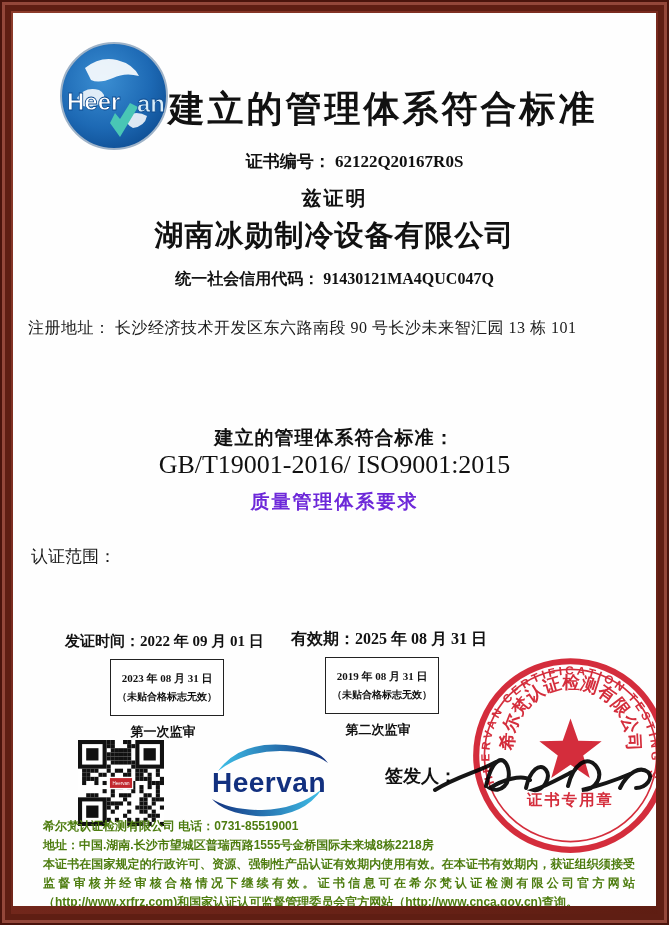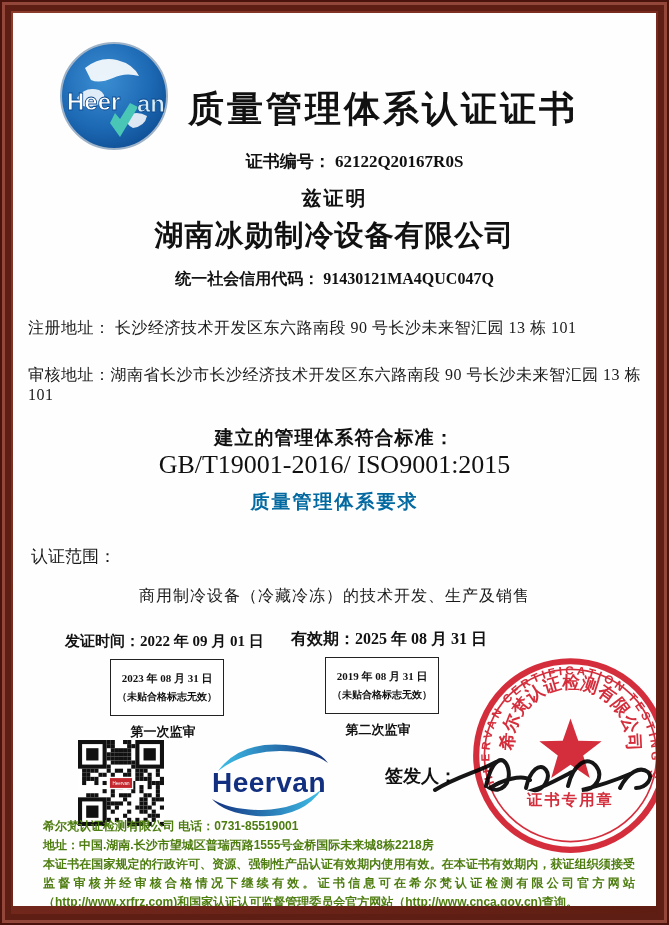--- a/index.html
+++ b/index.html
@@ -18,21 +18,21 @@
   .abs{position:absolute;}
   .centered{left:0;width:643px;text-align:center;}
   .title{font-size:36px;font-weight:bold;letter-spacing:3px;color:#111;}
   .certno{font-size:17px;font-weight:bold;color:#111;}
   .declare{font-size:20px;font-weight:bold;color:#111;letter-spacing:2px;}
   .company{font-size:29px;font-weight:bold;color:#111;letter-spacing:1px;}
   .credit{font-size:16px;font-weight:bold;color:#111;}
   .addr{font-size:16px;color:#1a1a1a;letter-spacing:0.5px;}
   .stdhead{font-size:19px;font-weight:bold;color:#111;letter-spacing:1px;margin-top:12px;}
   .stdcode{font-size:26px;color:#111;font-family:"Liberation Serif",serif;}
-  .stdname{font-size:19px;font-weight:bold;color:#0369a1;letter-spacing:2px;}
+  .stdname{font-size:19px;font-weight:bold;color:#6d28d9;letter-spacing:2px;}
   .scopelabel{font-size:17px;color:#1a1a1a;}
   .scopetext{font-size:16px;color:#1a1a1a;letter-spacing:1px;}
   .dateline{font-size:15px;font-weight:bold;color:#111;}
   .auditbox{
     width:114px;height:57px;border:1.5px solid #222;background:#fff;
     display:flex;flex-direction:column;align-items:center;justify-content:center;gap:4px;
   }
   .auditbox .d{font-size:11px;font-weight:bold;color:#111;white-space:nowrap;}
   .auditbox .n{font-size:10px;font-weight:bold;color:#111;white-space:nowrap;}
   .auditcap{font-size:13px;font-weight:bold;color:#111;text-align:center;}
@@ -59,35 +59,33 @@
       </defs>
       <circle cx="59" cy="58" r="53" fill="url(#gb)" stroke="#9fb3c8" stroke-width="2"></circle>
       <path d="M30 30 Q45 18 62 22 Q78 26 84 38 Q70 34 58 40 Q44 46 36 42 Z" fill="#ffffff" opacity="0.9"></path>
       <path d="M22 60 Q30 48 44 52 Q52 56 48 64 Q38 70 28 68 Z" fill="#ffffff" opacity="0.85"></path>
       <path d="M70 78 Q82 72 92 78 Q90 88 78 90 Q70 86 70 78 Z" fill="#ffffff" opacity="0.85"></path>
       <path d="M55 85 l10 14 18 -30 -8 -4 -10 16 -5 -6 Z" fill="#49c6b5"></path>
       <text x="12" y="72" font-family="Liberation Sans, sans-serif" font-size="24" font-weight="bold" fill="#ffffff" stroke="#0c4a8f" stroke-width="0.8">Heer</text>
       <text x="82" y="74" font-family="Liberation Sans, sans-serif" font-size="24" font-weight="bold" fill="#d7ecf8" stroke="#0c4a8f" stroke-width="0.8">an</text>
     </svg>
 
-    <div class="abs centered title" style="top:72px;left:110px;width:520px;">质量管理体系认证证书</div>
+    <div class="abs centered title" style="top:72px;left:110px;width:520px;">建立的管理体系符合标准</div>
     <div class="abs centered certno" style="top:137px;left:20px;">证书编号： 62122Q20167R0S</div>
     <div class="abs centered declare" style="top:172px;">兹证明</div>
     <div class="abs centered company" style="top:203px;">湖南冰勋制冷设备有限公司</div>
     <div class="abs centered credit" style="top:256px;">统一社会信用代码： 91430121MA4QUC047Q</div>
 
     <div class="abs addr" style="left:15px;top:305px;width:620px;">注册地址： 长沙经济技术开发区东六路南段 90 号长沙未来智汇园 13 栋 101</div>
-    <div class="abs addr" style="left:15px;top:352px;width:625px;">审核地址：湖南省长沙市长沙经济技术开发区东六路南段 90 号长沙未来智汇园 13 栋 101</div>
 
     <div class="abs centered stdhead" style="top:400px;">建立的管理体系符合标准：</div>
     <div class="abs centered stdcode" style="top:437px;">GB/T19001-2016/ ISO9001:2015</div>
     <div class="abs centered stdname" style="top:476px;">质量管理体系要求</div>
 
     <div class="abs scopelabel" style="left:18px;top:532px;">认证范围：</div>
-    <div class="abs centered scopetext" style="top:573px;">商用制冷设备（冷藏冷冻）的技术开发、生产及销售</div>
 
     <div class="abs dateline" style="left:52px;top:619px;">发证时间：2022 年 09 月 01 日</div>
     <div class="abs dateline" style="left:278px;top:616px;font-size:16px;">有效期：2025 年 08 月 31 日</div>
 
     <div class="abs auditbox" style="left:97px;top:646px;">
       <div class="d">2023 年 08 月 31 日</div>
       <div class="n">（未贴合格标志无效）</div>
     </div>
     <div class="abs auditbox" style="left:312px;top:644px;">
       <div class="d">2019 年 08 月 31 日</div>

